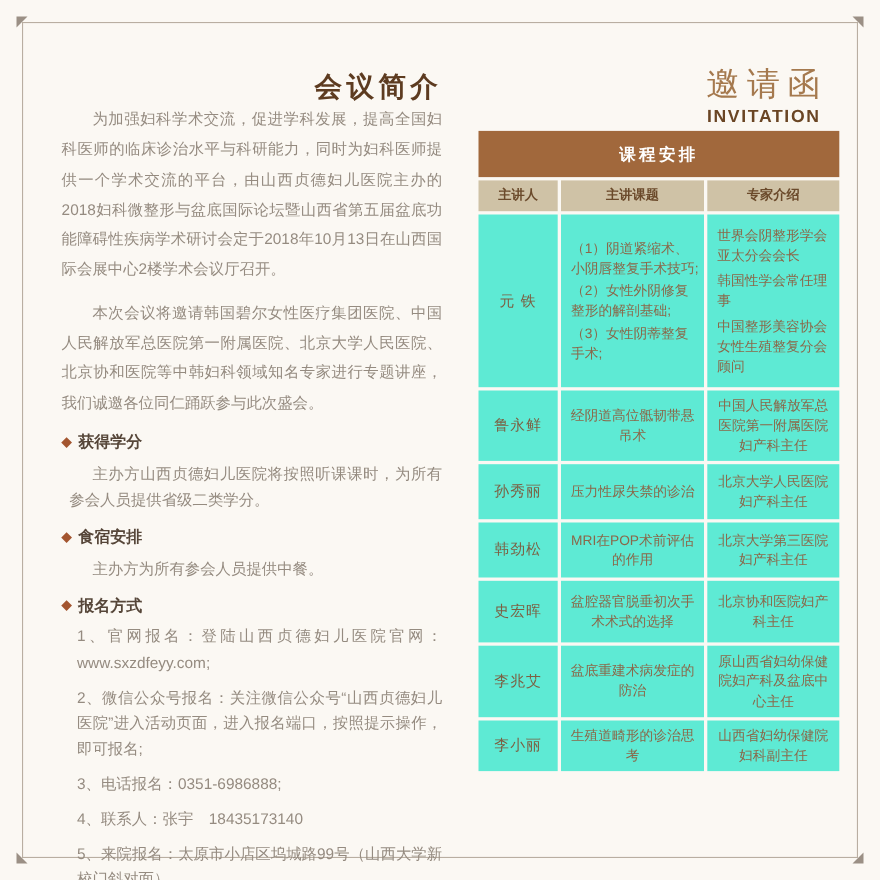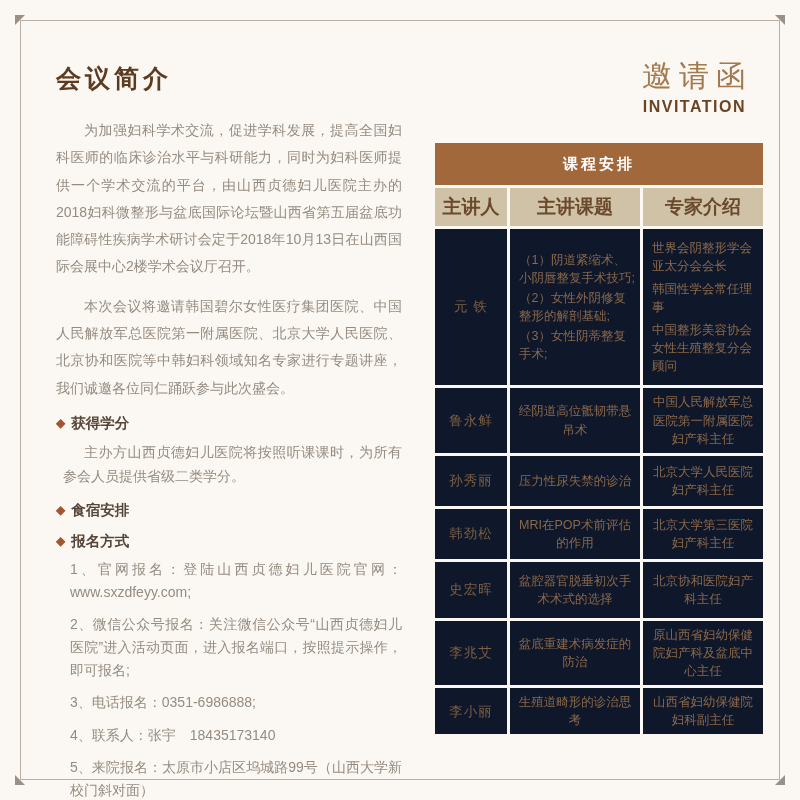--- a/index.html
+++ b/index.html
@@ -10,41 +10,41 @@
   
   .frame { position:absolute; inset:20px; border:1px solid #b9aea1; pointer-events:none; }
   .corner { position:absolute; width:0; height:0; }
   .corner.tl { top:15px; left:15px; border-top:10px solid #9b9085; border-right:10px solid transparent; }
   .corner.tr { top:15px; right:15px; border-top:10px solid #9b9085; border-left:10px solid transparent; }
   .corner.bl { bottom:15px; left:15px; border-bottom:10px solid #9b9085; border-right:10px solid transparent; }
   .corner.br { bottom:15px; right:15px; border-bottom:10px solid #9b9085; border-left:10px solid transparent; }
 
   
   .left-col { position:absolute; left:56px; top:62px; width:346px; color:#958b80; font-size:14px; }
-  .intro-title { text-align:left; font-size:25px; font-weight:bold; color:#5d3b20; letter-spacing:4px; margin-bottom:22px; }
+  .intro-title { text-align:right; font-size:25px; font-weight:bold; color:#5d3b20; letter-spacing:4px; }
   .para { text-indent:2em; line-height:1.95; text-align:justify; color:#958b80; margin-bottom:12px; }
   .section { margin-top:12px; }
   .sec-head { font-weight:bold; color:#564639; font-size:14.5px; margin-bottom:7px;font-family:Liberation Serif, serif; }
   .diamond { color:#a3552f; font-size:12px; margin-right:6px; vertical-align:1px; }
   .sec-body { padding-left:0.5em; text-indent:1.5em; line-height:1.75; margin-bottom:4px; text-align:justify; }
   .reg-item { padding-left:1em; line-height:1.65; margin-bottom:9px; text-align:justify; }
 
   
   .right-col { position:absolute; left:432px; top:56px; width:328px; }
-  .logo { text-align:right; padding-right:14px; margin-bottom:24px; }
+  .logo { text-align:right; padding-right:14px; }
   .logo-cn { font-size:30px; color:#a5794e; letter-spacing:7px; font-weight:400; margin-right:-7px; }
   .logo-en { font-size:16px; color:#6a4524; font-weight:800; letter-spacing:1.5px; margin-top:1px; }
 
   table.schedule { border-collapse:separate; border-spacing:3px; width:328px; table-layout:fixed; }
   col.c-speaker { width:72px; }
   col.c-topic { width:130px; }
   col.c-intro { width:120px; }
   th.main-head { background:#a1683c; color:#ffffff; font-size:15px; font-weight:bold; letter-spacing:3px; height:42px; text-align:center; }
-  tr.cols td { background:#cfc2a6; color:#6b4a2b; font-weight:bold; font-size:19px; text-align:center; height:28px; }
-  td { background:#0f172a; color:#8a684a; font-size:12.5px; text-align:center; vertical-align:middle; padding:5px 5px; line-height:1.45; }
+  tr.cols td { background:#cfc2a6; color:#6b4a2b; font-weight:bold; font-size:12px; text-align:center; height:28px; }
+  td { background:#5eead4; color:#8a684a; font-size:12.5px; text-align:center; vertical-align:middle; padding:5px 5px; line-height:1.45; }
   td.speaker { font-size:13.5px; color:#7c5f42; letter-spacing:1px; }
   tr.r1 td { height:136px; }
   tr.r-m td { height:50px; }
   tr.r-l td { height:56px; }
   tr.r-s td { height:42px; }
   td.lt { text-align:left; padding-left:9px; }
   .topic-item { margin:2px 0; }
   .intro-item { margin:5px 0; }
 </style>
 </head>
@@ -64,20 +64,21 @@
     <p class="para">为加强妇科学术交流，促进学科发展，提高全国妇科医师的临床诊治水平与科研能力，同时为妇科医师提供一个学术交流的平台，由山西贞德妇儿医院主办的2018妇科微整形与盆底国际论坛暨山西省第五届盆底功能障碍性疾病学术研讨会定于2018年10月13日在山西国际会展中心2楼学术会议厅召开。</p>
     <p class="para">本次会议将邀请韩国碧尔女性医疗集团医院、中国人民解放军总医院第一附属医院、北京大学人民医院、北京协和医院等中韩妇科领域知名专家进行专题讲座，我们诚邀各位同仁踊跃参与此次盛会。</p>
 
     <div class="section">
       <div class="sec-head"><span class="diamond">◆</span><span>获得学分</span></div>
       <p class="sec-body">主办方山西贞德妇儿医院将按照听课课时，为所有参会人员提供省级二类学分。</p>
     </div>
 
     <div class="section">
       <div class="sec-head"><span class="diamond">◆</span><span>食宿安排</span></div>
+      <p class="sec-body">主办方为所有参会人员提供中餐。</p>
     </div>
 
     <div class="section">
       <div class="sec-head"><span class="diamond">◆</span><span>报名方式</span></div>
       <p class="reg-item">1、官网报名：登陆山西贞德妇儿医院官网：www.sxzdfeyy.com;</p>
       <p class="reg-item">2、微信公众号报名：关注微信公众号“山西贞德妇儿医院”进入活动页面，进入报名端口，按照提示操作，即可报名;</p>
       <p class="reg-item">3、电话报名：0351-6986888;</p>
       <p class="reg-item">4、联系人：张宇　18435173140</p>
       <p class="reg-item">5、来院报名：太原市小店区坞城路99号（山西大学新校门斜对面）</p>
     </div>

